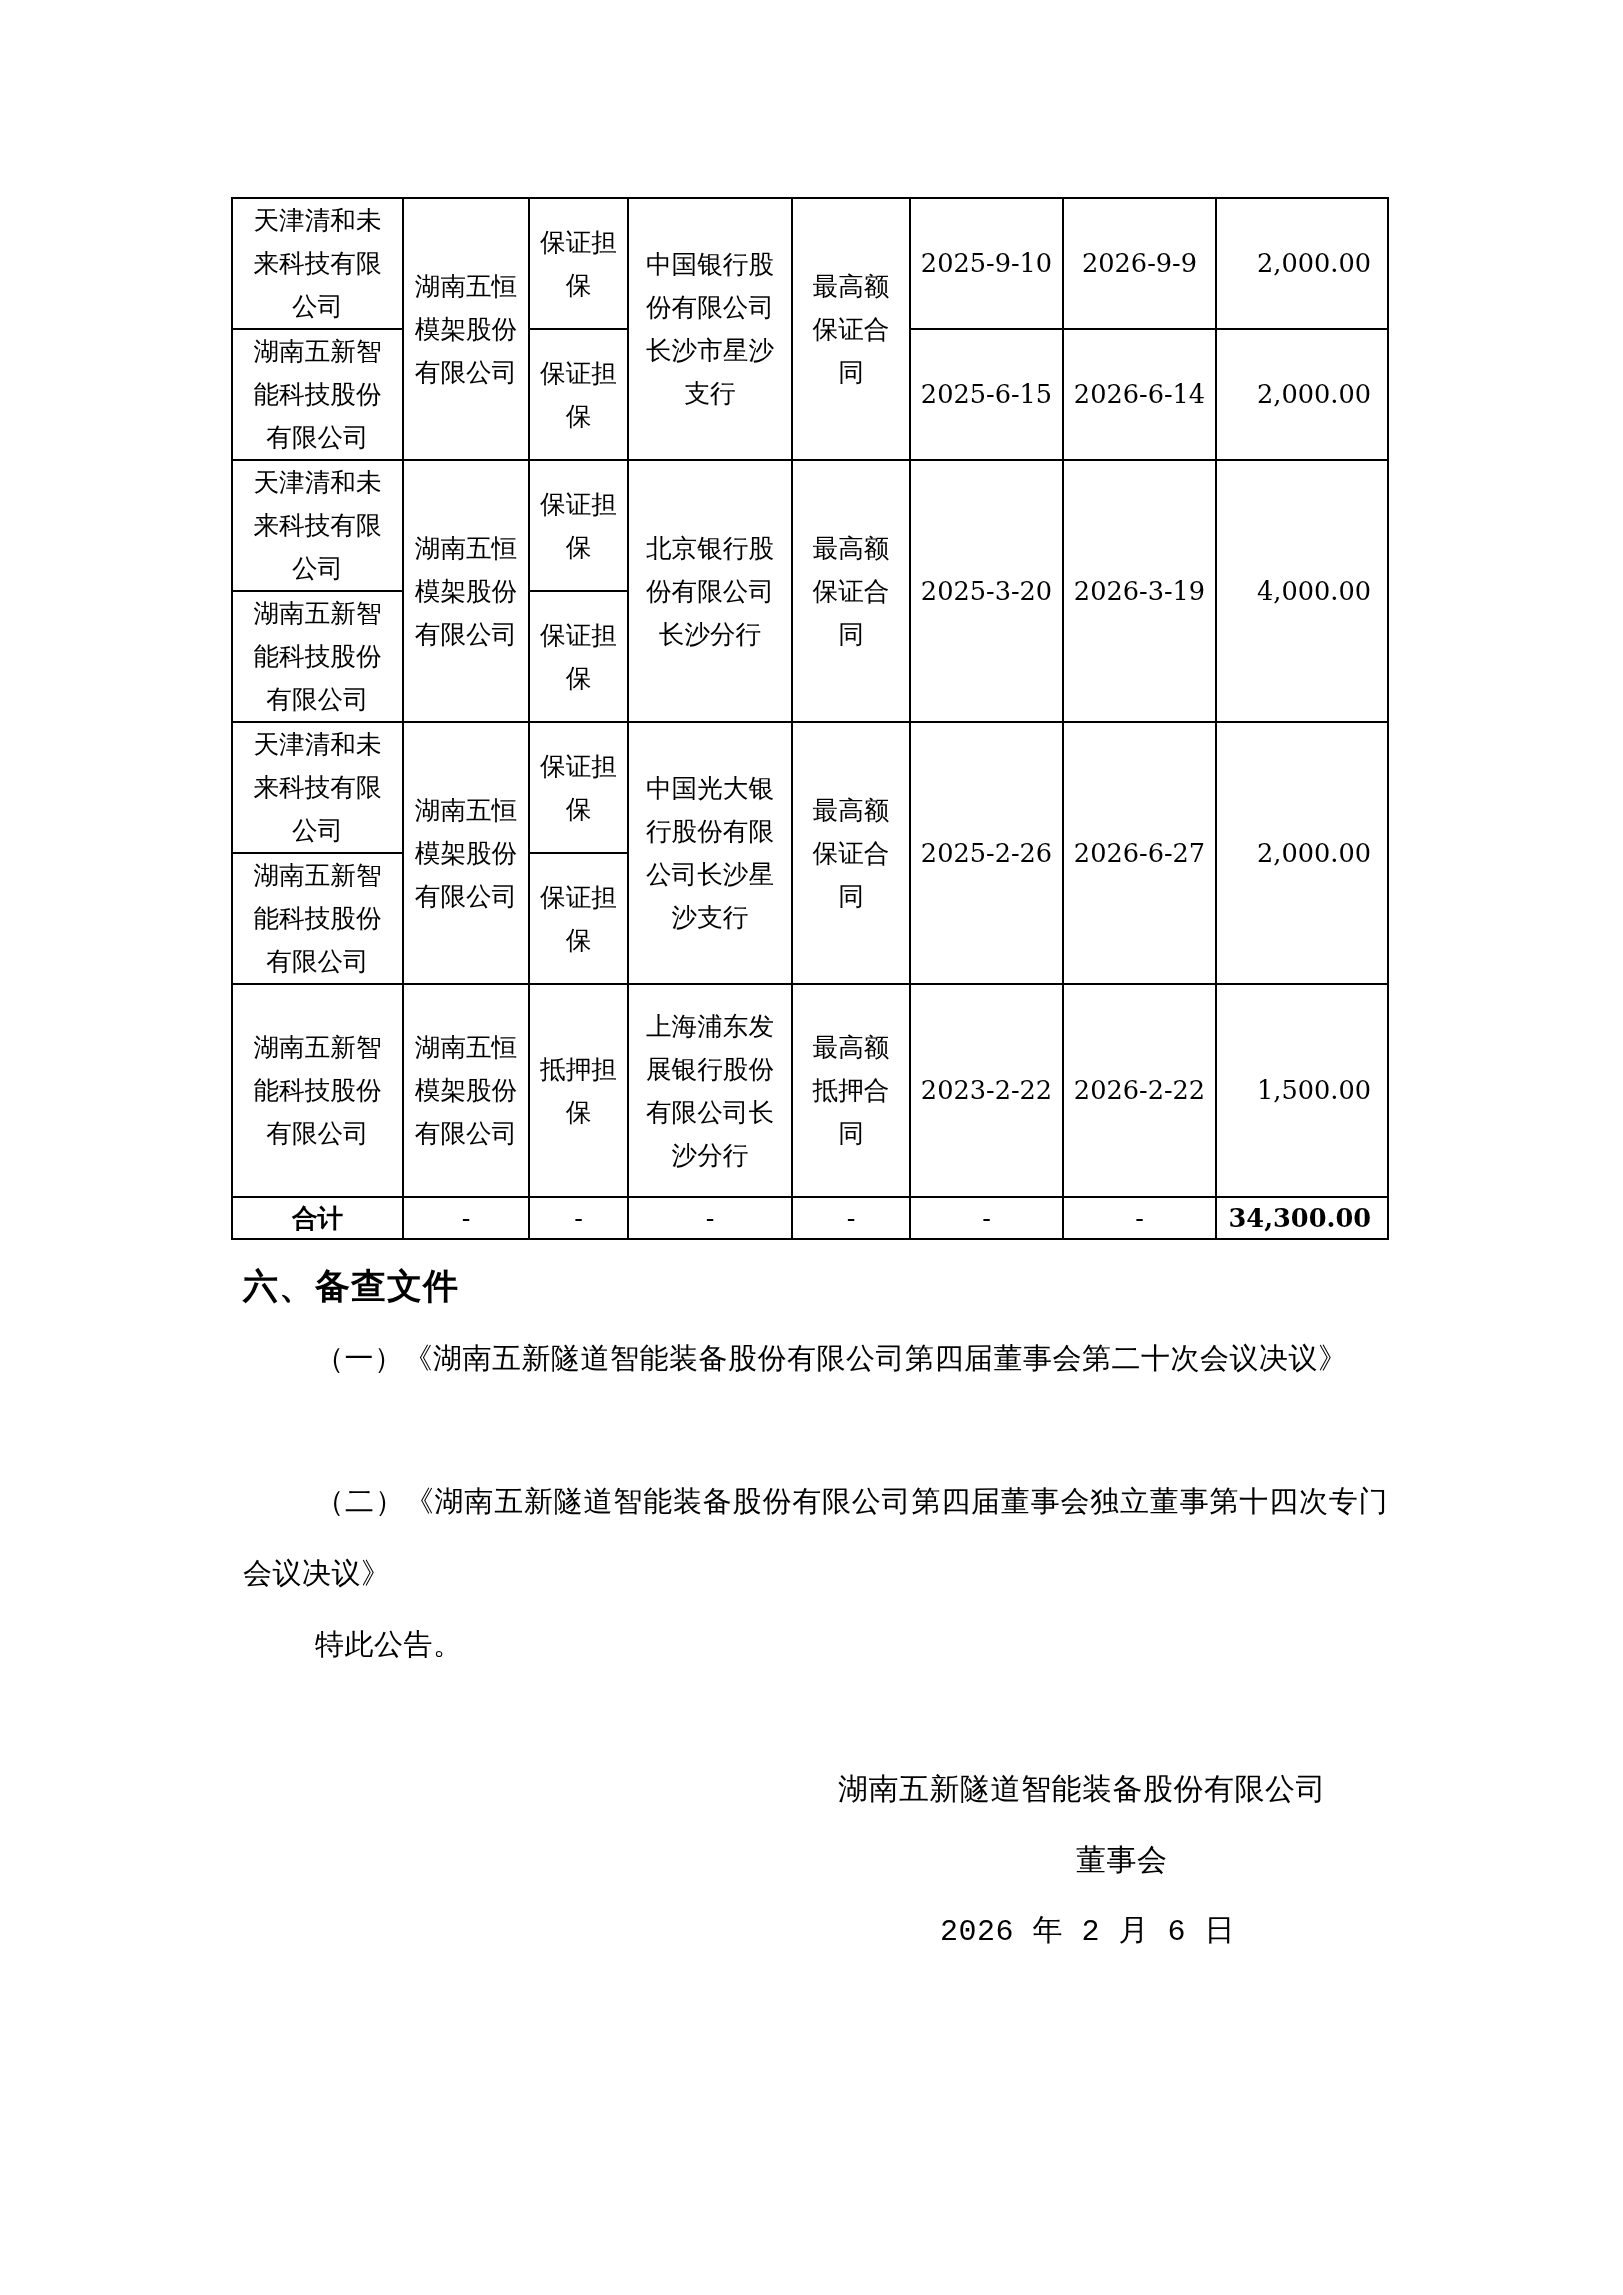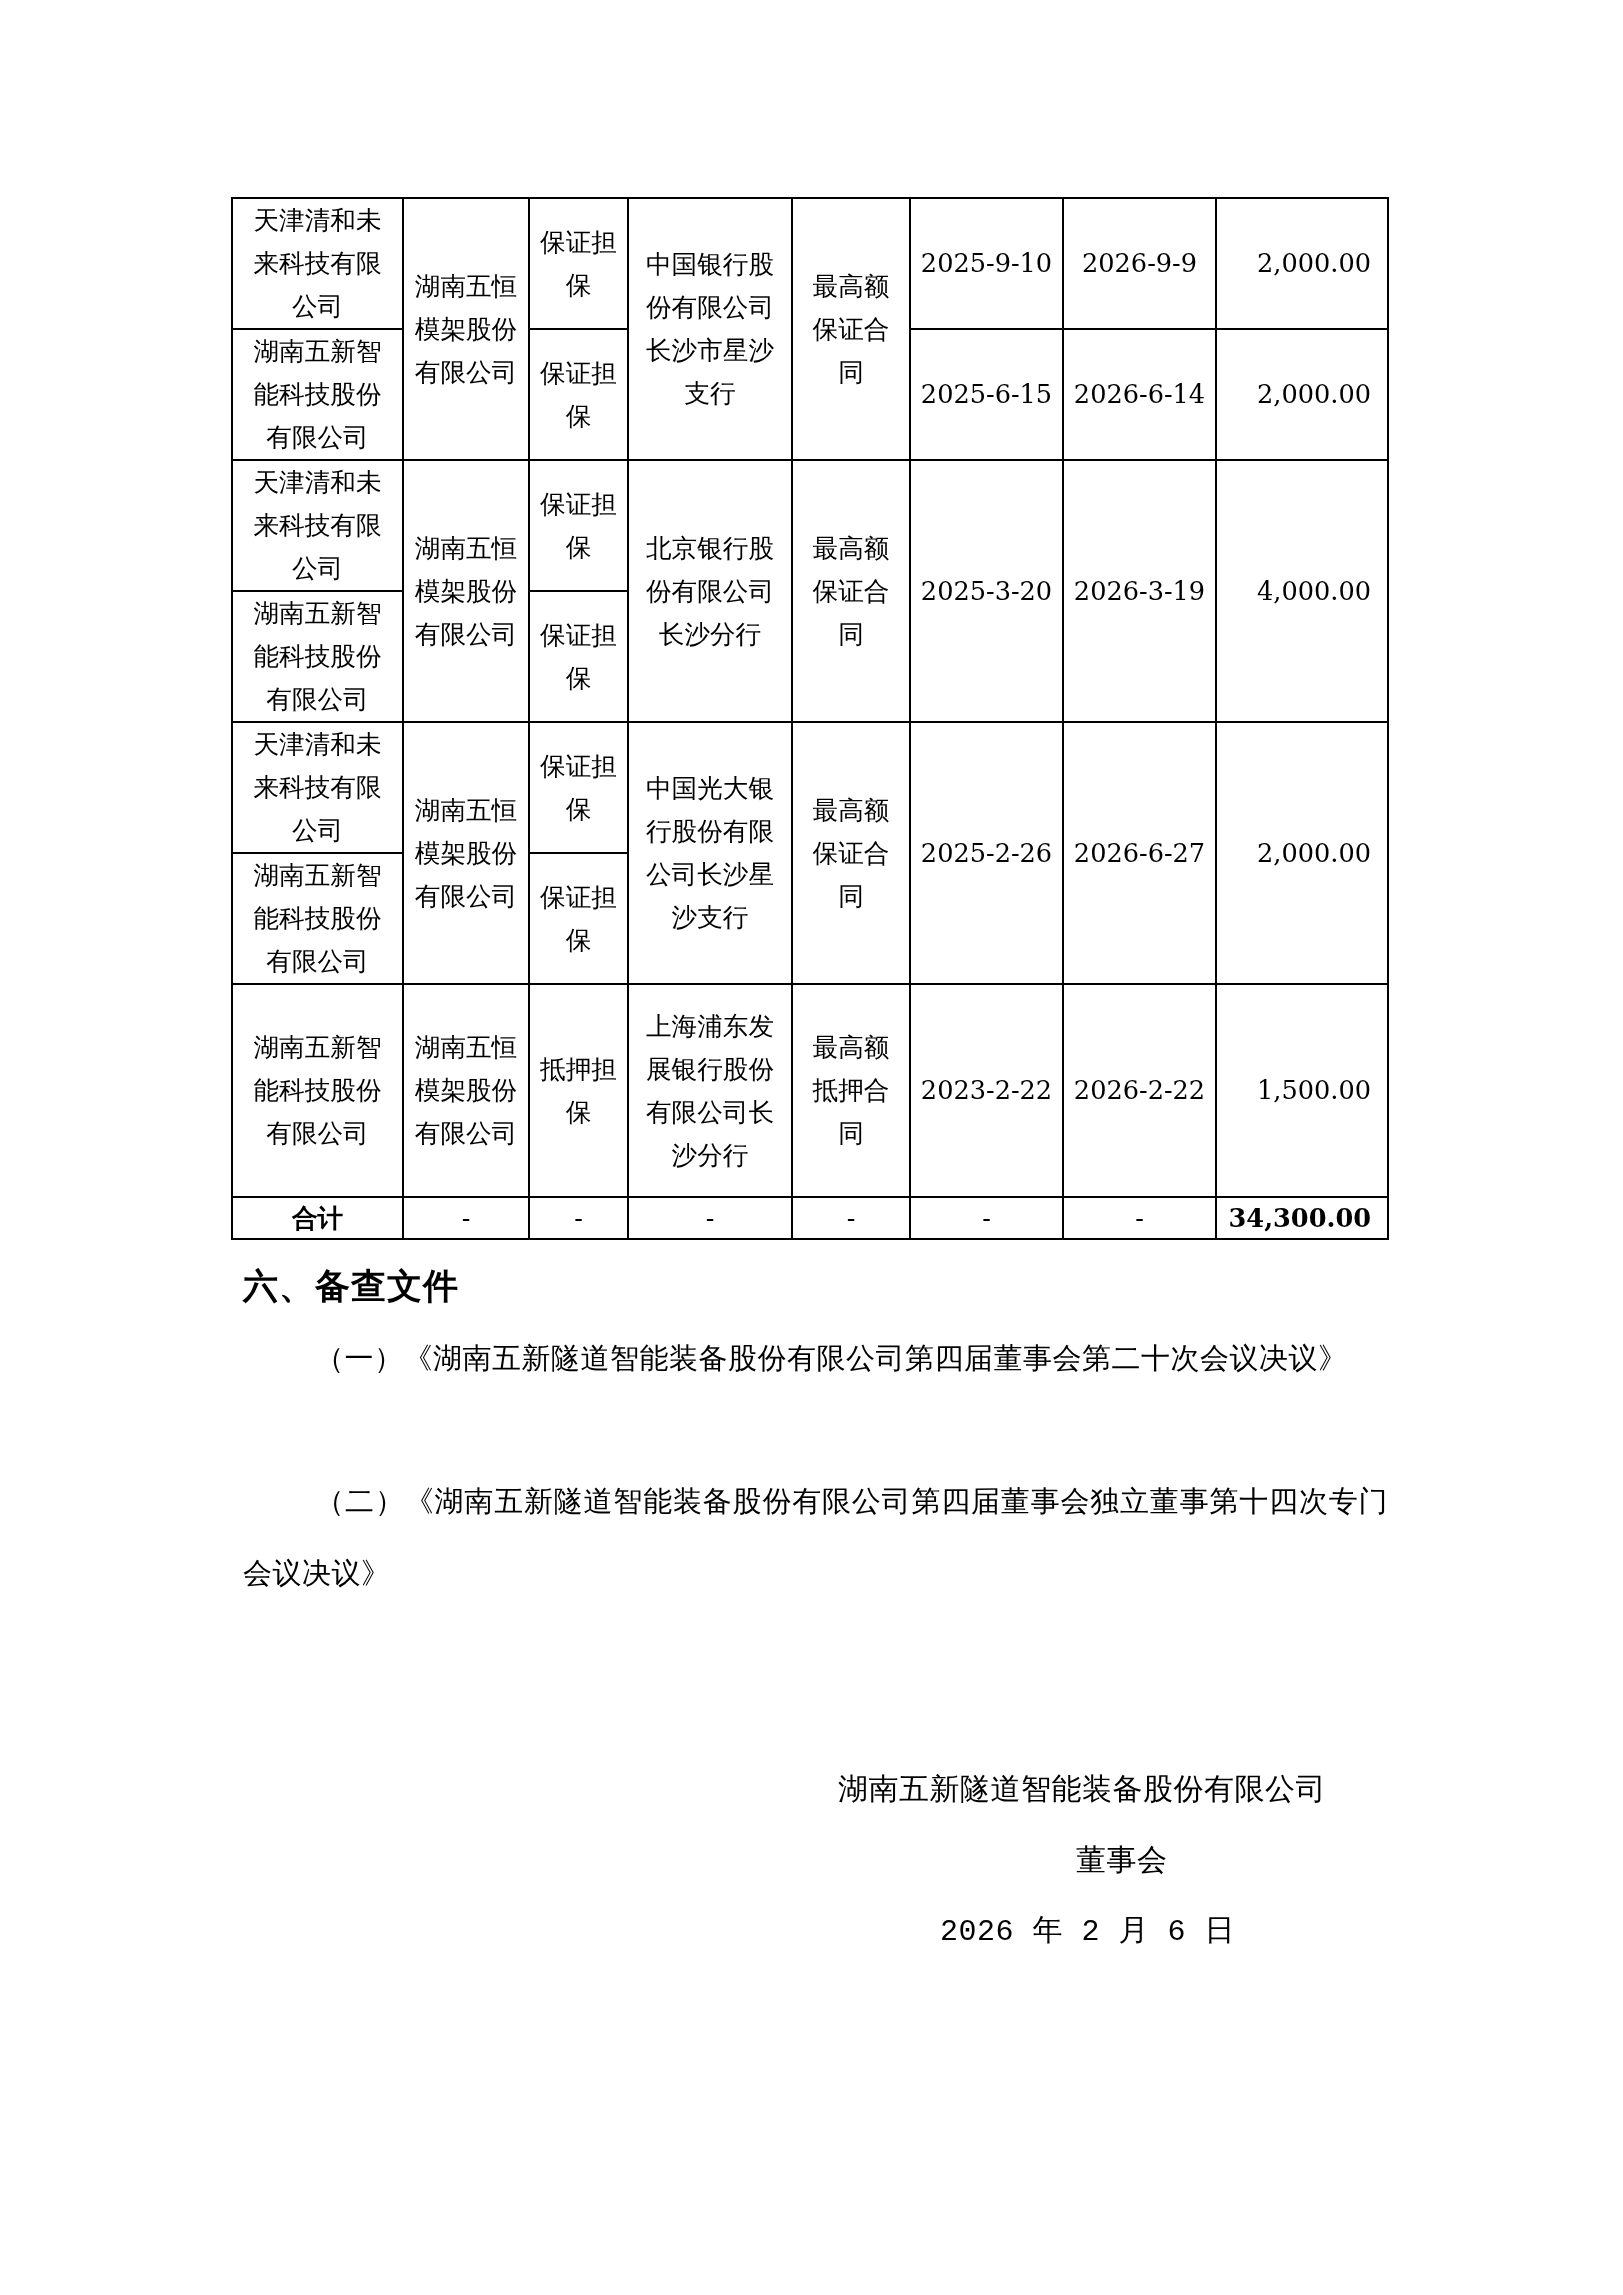--- a/index.html
+++ b/index.html
@@ -120,19 +120,20 @@
         <td>-</td>
         <td class="num total-value">34,300.00</td>
       </tr>
     </tbody>
   </table>
 
   <div class="section-title">六、备查文件</div>
 
   <div class="para p1"><span class="indent"></span><span>（一）《湖南五新隧道智能装备股份有限公司第四届董事会第二十次会议决议》</span></div>
   <div class="para p2"><span class="indent"></span><span>（二）《湖南五新隧道智能装备股份有限公司第四届董事会独立董事第十四次专门会议决议》</span></div>
+  <div class="para p3"><span class="indent"></span><span>特此公告。</span></div>
 
   <div class="sign sign-company">湖南五新隧道智能装备股份有限公司</div>
   <div class="sign sign-board">董事会</div>
   <div class="sign sign-date">2026 年 2 月 6 日</div>
 
 </div>
 
 
 </body></html>

